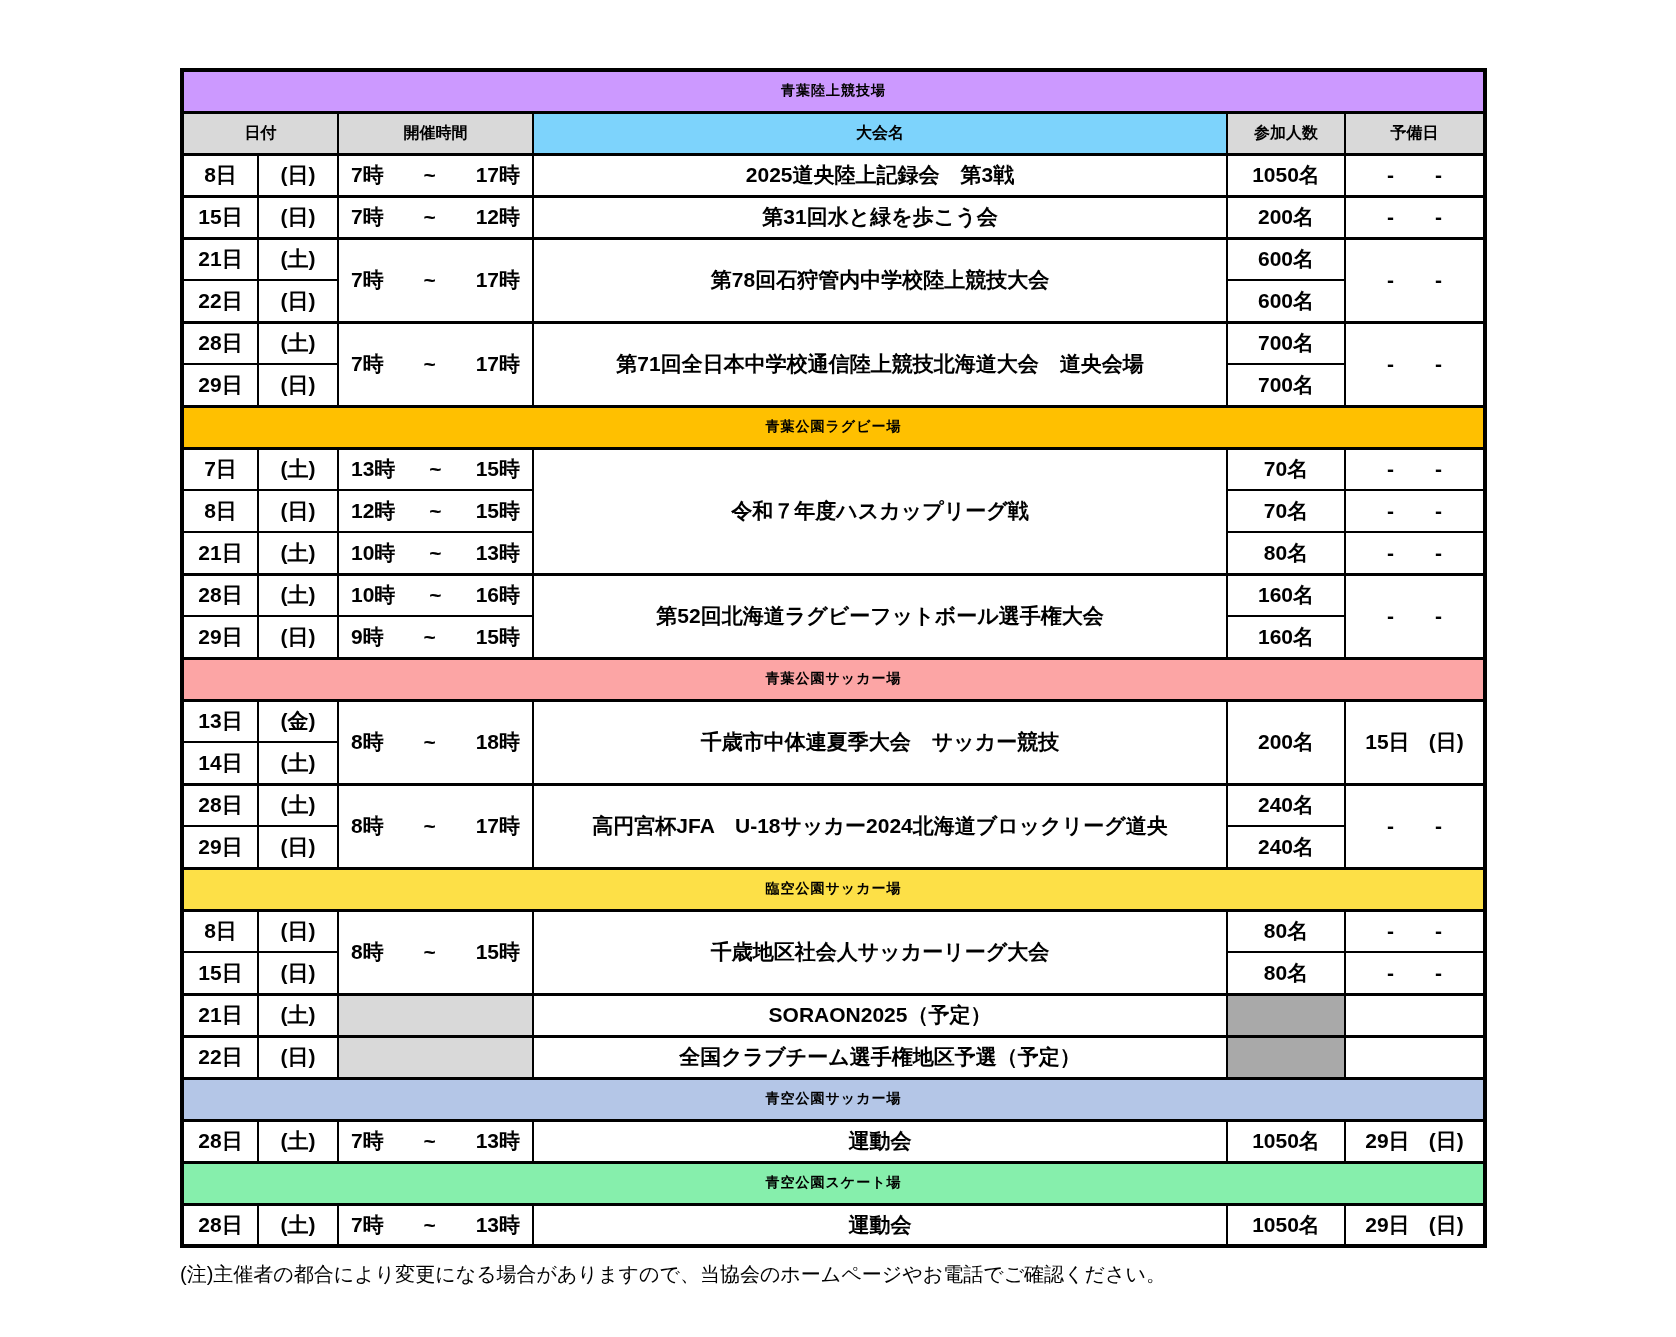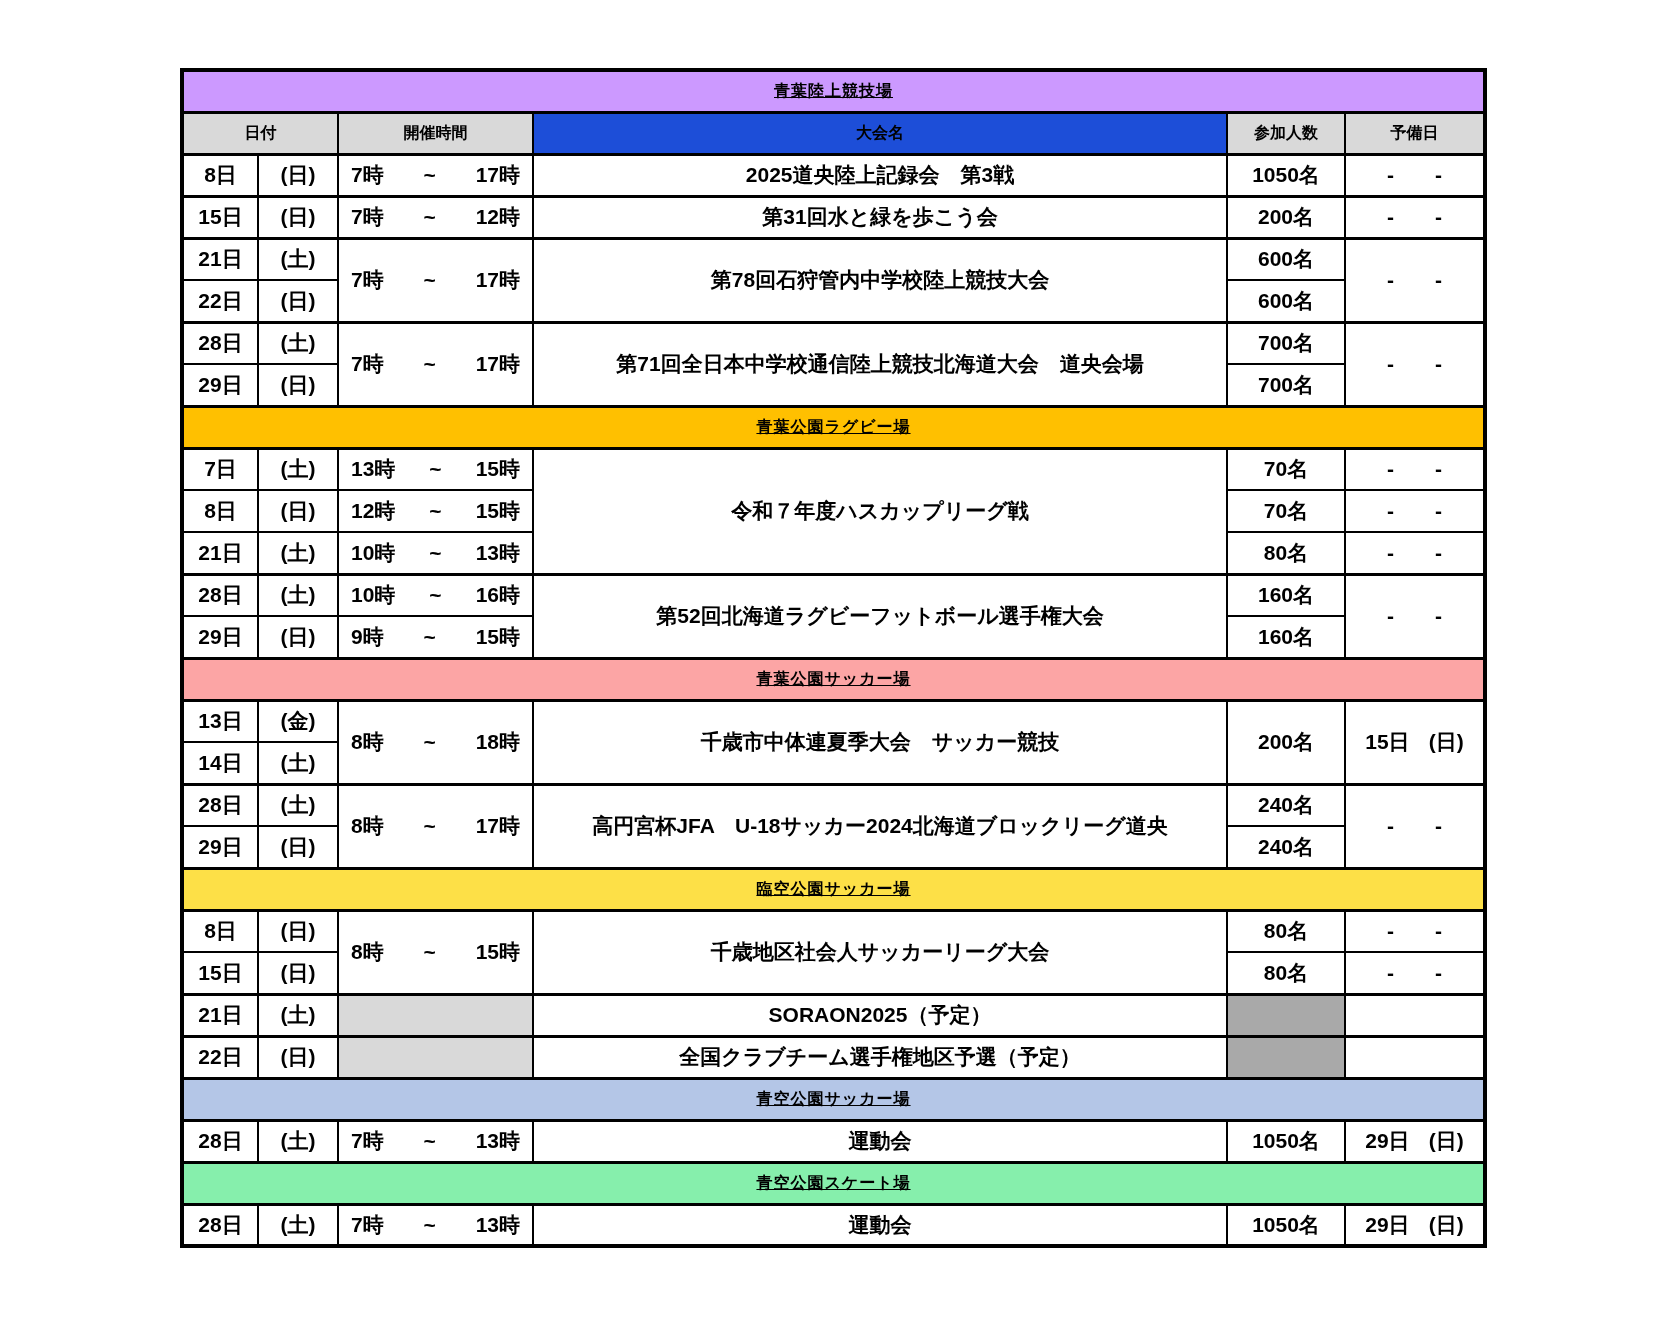--- a/index.html
+++ b/index.html
@@ -28,23 +28,22 @@
     text-align: center;
     vertical-align: middle;
     font-size: 21px;
     font-weight: bold;
     overflow: hidden;
     white-space: nowrap;
   }
   tr.band td {
     border-top-width: 3px;
     border-bottom-width: 3px;
-    font-size: 16px;
+    font-size: 14px;
     letter-spacing: 1px;
-    text-decoration: underline;
   }
   tr.head td { font-size: 16px; }
   tr.r-first td { border-top-width: 3px; }
   tr.r-cont  td { border-top-width: 1px; }
   td.wd { border-left-width: 1px; }
   .split {
     display: flex;
     align-items: center;
     justify-content: space-between;
     padding: 0 12px;
@@ -77,21 +76,21 @@
       <col style="width:118px">
       <col style="width:140px">
     </colgroup>
     <tbody>
         <tr class="band">
           <td colspan="6" style="background: rgb(204, 153, 255);">青葉陸上競技場</td>
         </tr>
         <tr class="head">
           <td colspan="2" style="background: rgb(217, 217, 217);">日付</td>
           <td style="background: rgb(217, 217, 217);">開催時間</td>
-          <td style="background: #1d4ed8;">大会名</td>
+          <td style="background: #7dd3fc;">大会名</td>
           <td style="background: rgb(217, 217, 217);">参加人数</td>
           <td style="background: rgb(217, 217, 217);">予備日</td>
         </tr>
         <tr class="r-first">
           <td>8日</td>
           <td class="wd">(日)</td>
           <td class="time">
             <div class="split">
               <span>7時</span>
               <span>~</span>
@@ -401,13 +400,14 @@
           <td>1050名</td>
           <td class="rsv">
             <div class="split even">
               <span>29日</span>
               <span>(日)</span>
             </div>
           </td>
         </tr>
       </tbody>
   </table>
+  <div class="note">(注)主催者の都合により変更になる場合がありますので、当協会のホームページやお電話でご確認ください。</div>
 </div>
 
 </body></html>

